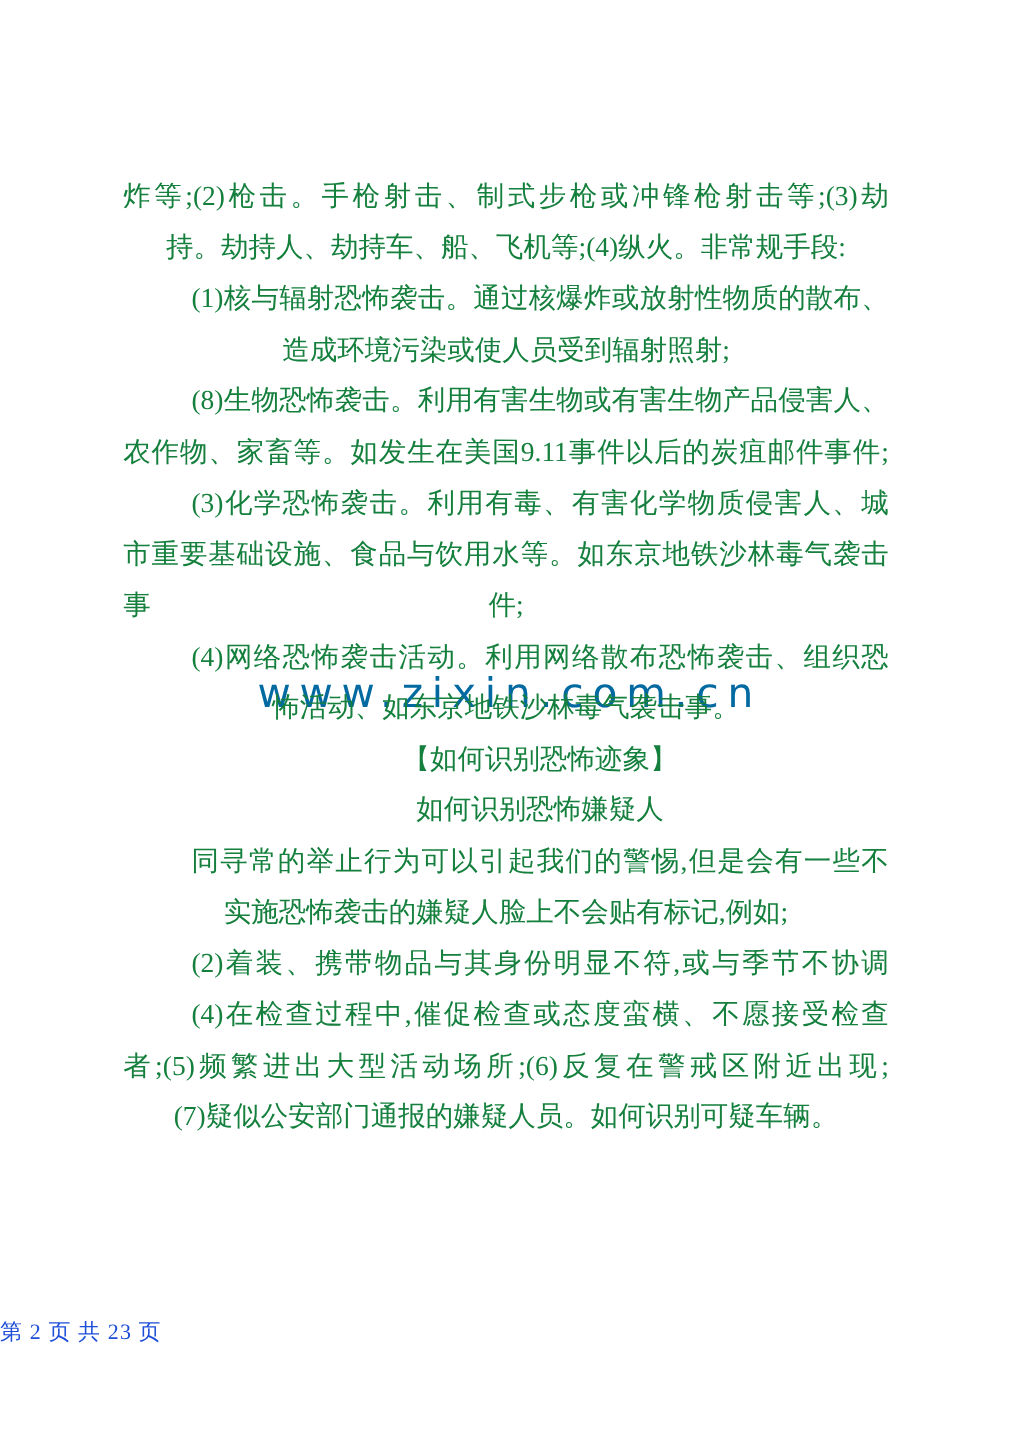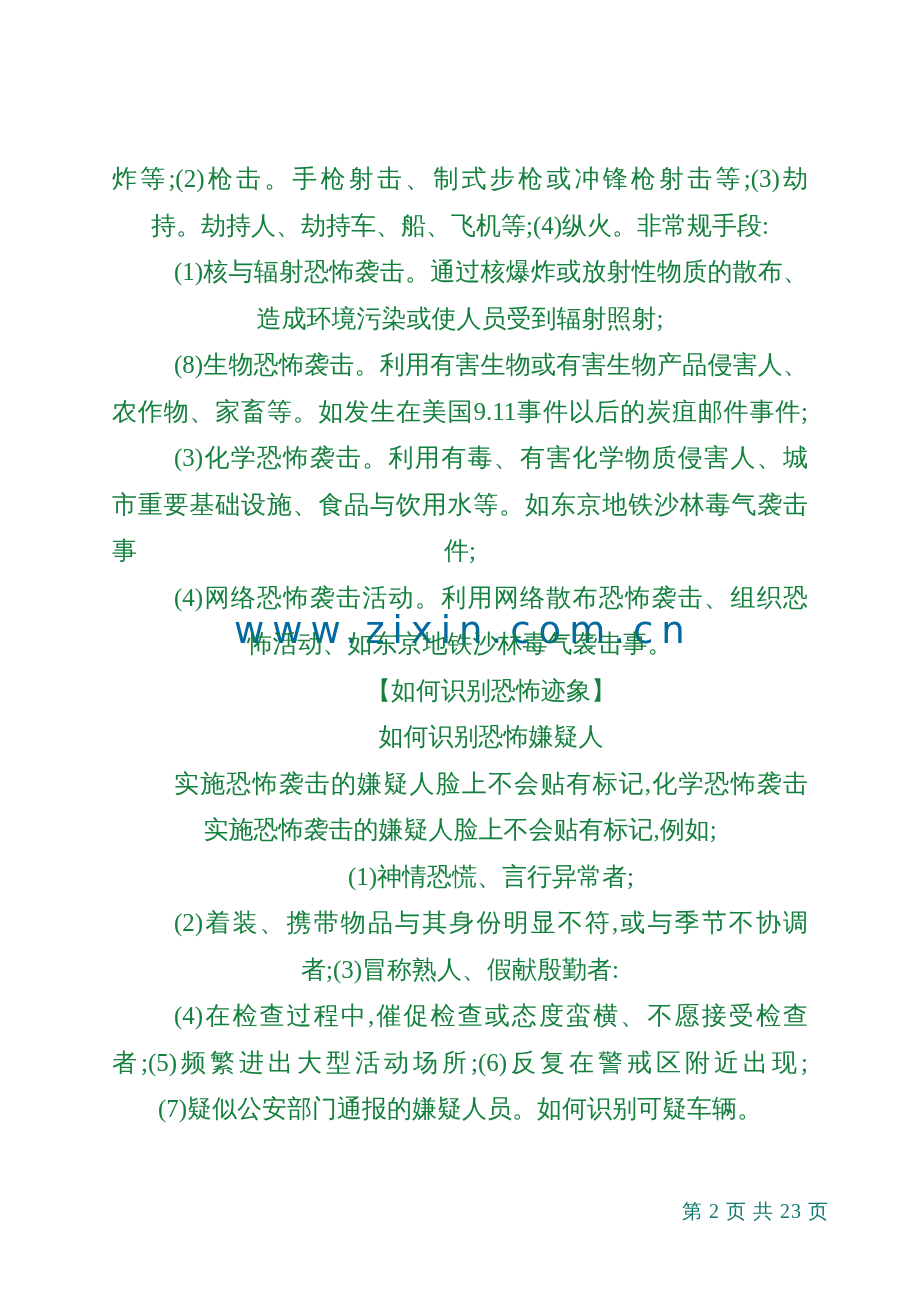--- a/index.html
+++ b/index.html
@@ -46,25 +46,25 @@
     text-justify: inter-character;
   }
   .line.indent {
     padding-left: 62px;
   }
   .footer {
     position: absolute;
     left: 0;
     top: 1196px;
     width: 829px;
-    text-align: right;
+    text-align: left;
     font-size: 20px;
     line-height: 30px;
     letter-spacing: 1px;
-    color: #0f766e;
+    color: #1d4ed8;
     z-index: 2;
   }
 </style>
 </head>
 <body>
 
 <div class="page">
   <div class="watermark">www.zixin.com.cn</div>
 
   <div class="body-text" id="body-lines">
@@ -74,24 +74,22 @@
       <div class="line">造成环境污染或使人员受到辐射照射;</div>
       <div class="line indent fill">(8)生物恐怖袭击。利用有害生物或有害生物产品侵害人、</div>
       <div class="line fill">农作物、家畜等。如发生在美国9.11事件以后的炭疽邮件事件;</div>
       <div class="line indent fill">(3)化学恐怖袭击。利用有毒、有害化学物质侵害人、城</div>
       <div class="line fill">市重要基础设施、食品与饮用水等。如东京地铁沙林毒气袭击事</div>
       <div class="line">件;</div>
       <div class="line indent fill">(4)网络恐怖袭击活动。利用网络散布恐怖袭击、组织恐</div>
       <div class="line">怖活动、如东京地铁沙林毒气袭击事。</div>
       <div class="line indent">【如何识别恐怖迹象】</div>
       <div class="line indent">如何识别恐怖嫌疑人</div>
-      <div class="line indent fill">实施恐怖袭击的嫌疑人脸上不会贴有标记,化学恐怖袭击</div>
+      <div class="line indent fill">同寻常的举止行为可以引起我们的警惕,但是会有一些不</div>
       <div class="line">实施恐怖袭击的嫌疑人脸上不会贴有标记,例如;</div>
-      <div class="line indent">(1)神情恐慌、言行异常者;</div>
       <div class="line indent fill">(2)着装、携带物品与其身份明显不符,或与季节不协调</div>
-      <div class="line">者;(3)冒称熟人、假献殷勤者:</div>
       <div class="line indent fill">(4)在检查过程中,催促检查或态度蛮横、不愿接受检查</div>
       <div class="line fill">者;(5)频繁进出大型活动场所;(6)反复在警戒区附近出现;</div>
       <div class="line">(7)疑似公安部门通报的嫌疑人员。如何识别可疑车辆。</div>
     </div>
 
   <div class="footer">第 2 页 共 23 页</div>
 </div>
 
 </body></html>

